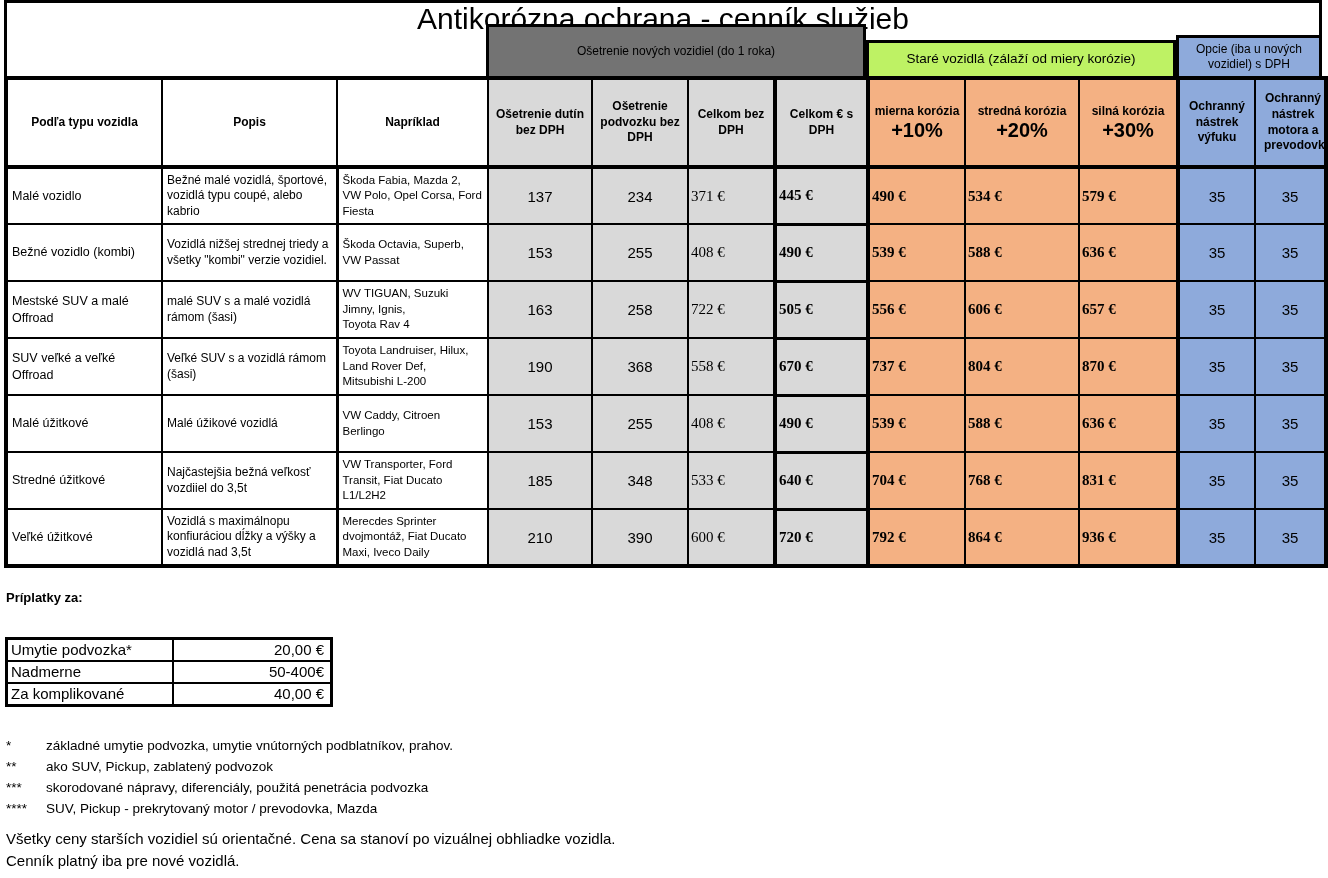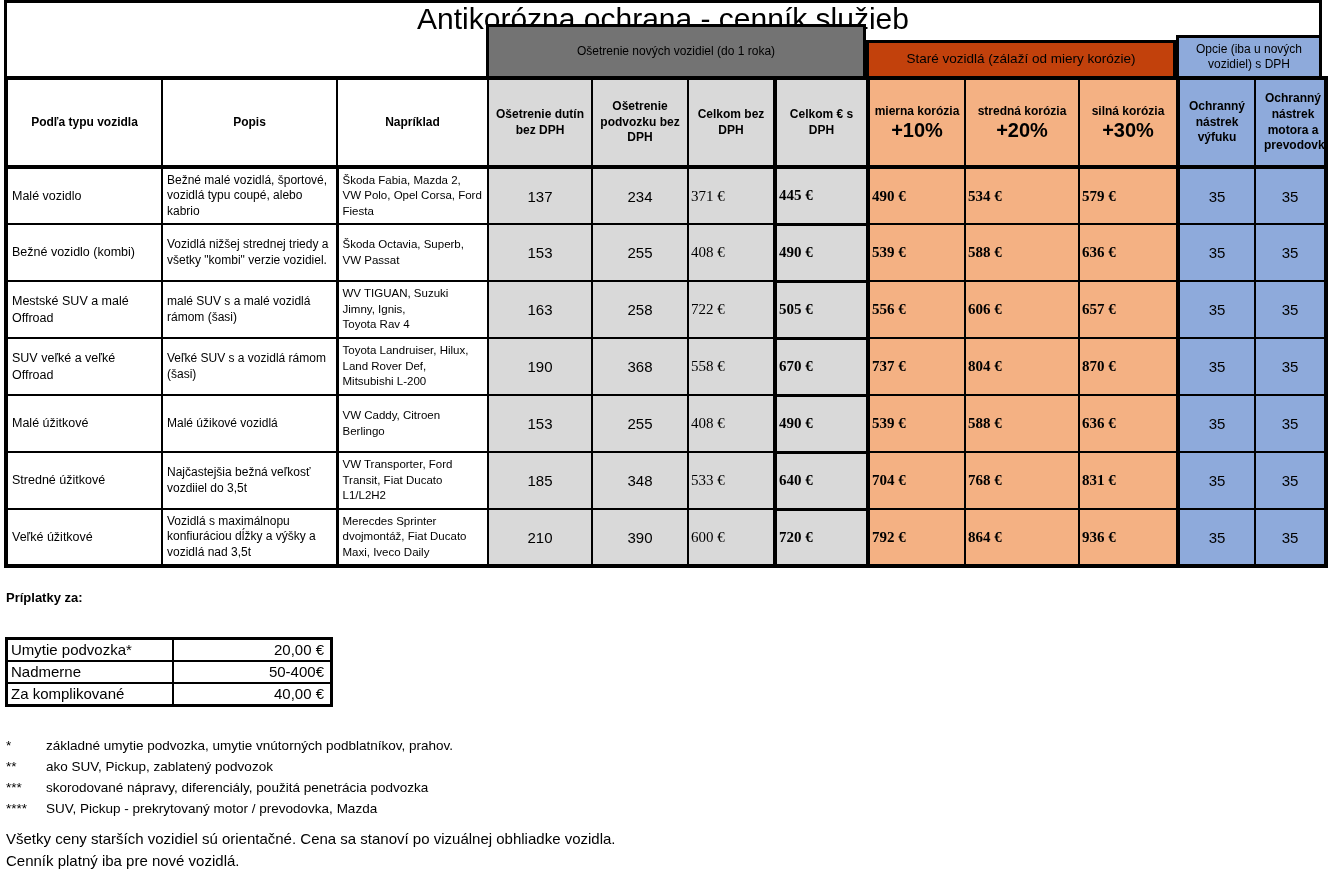--- a/index.html
+++ b/index.html
@@ -16,21 +16,21 @@
   .doc-title {
     position:absolute; top:-3px; left:0; right:0; text-align:center;
     font-size:30px; line-height:38px; font-weight:400;
   }
   .gbox {
     position:absolute; bottom:0; display:flex; align-items:center; justify-content:center;
     text-align:center; border:3px solid #000; border-bottom:none;
     font-size:12px; line-height:1.25; box-sizing:border-box;
   }
   .g-gray   { left:479px; width:380px; height:52px; background:#737373; }
-  .g-orange { left:859px; width:310px; height:36px; background:#c2410c; font-size:13.5px; }
+  .g-orange { left:859px; width:310px; height:36px; background:#bef264; font-size:13.5px; }
   .g-blue   { left:1169px; width:146px; height:41px; background:#8eaadb; padding:0 8px; }
 
   
   table.main {
     position:absolute; left:4px; top:76px; width:1320px;
     border-collapse:collapse; table-layout:fixed;
     border:4px solid #000;
   }
   .main th, .main td {
     border:2px solid #000; overflow:hidden; padding:0 2px;

